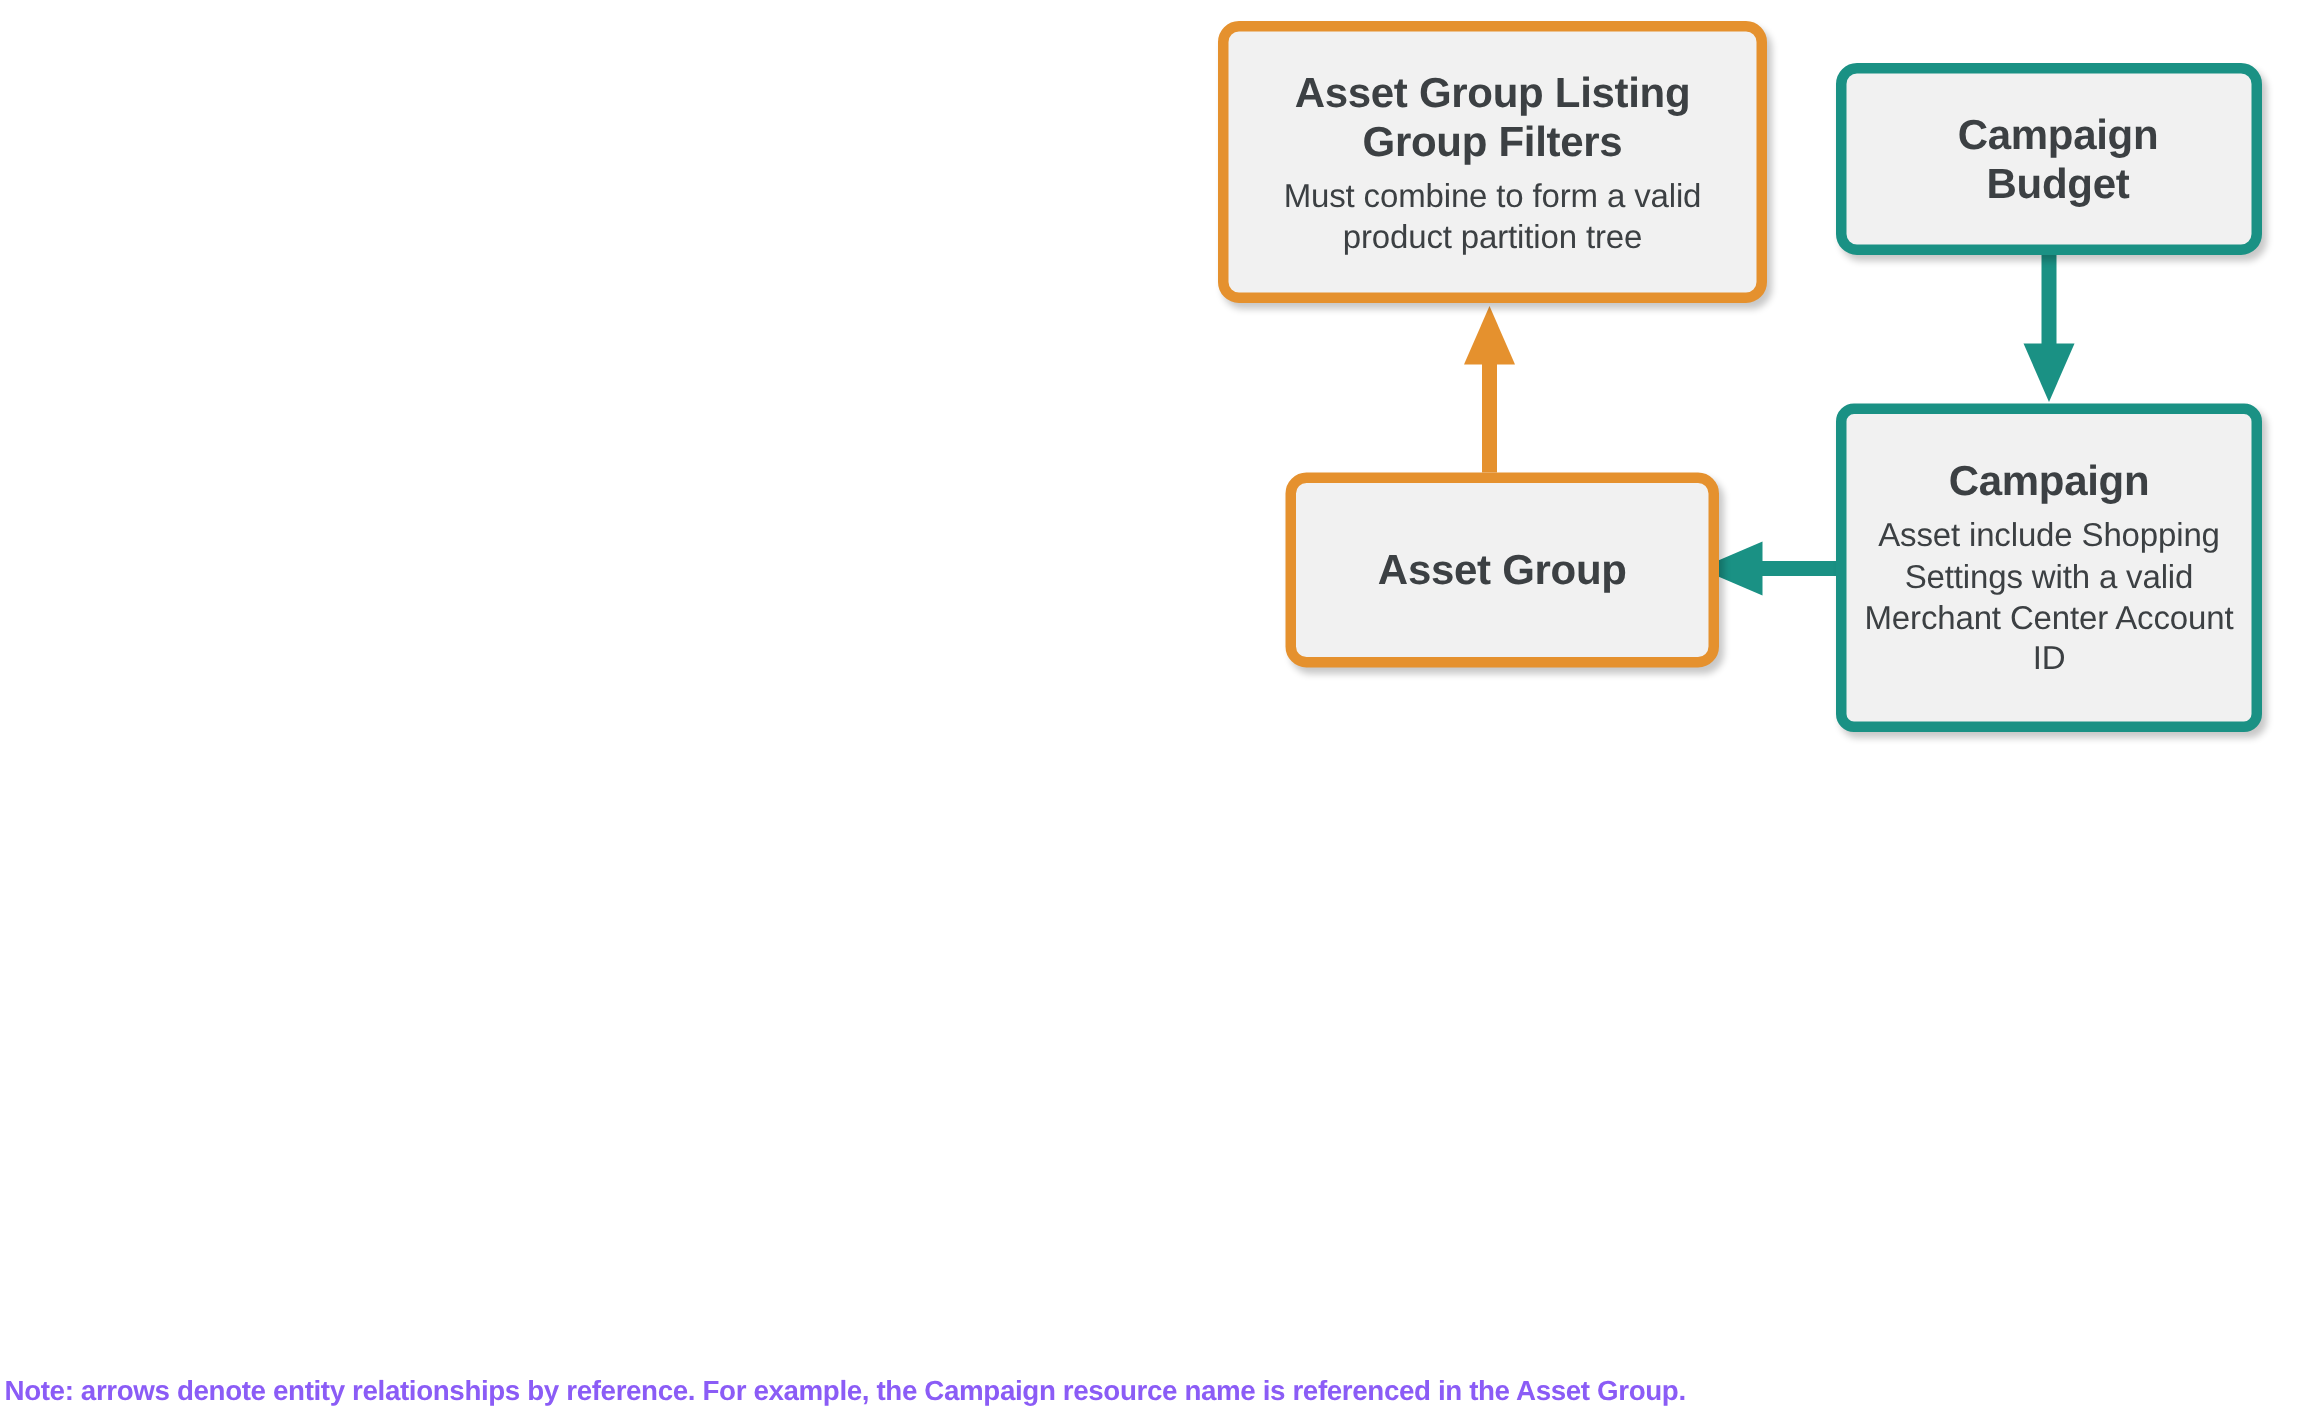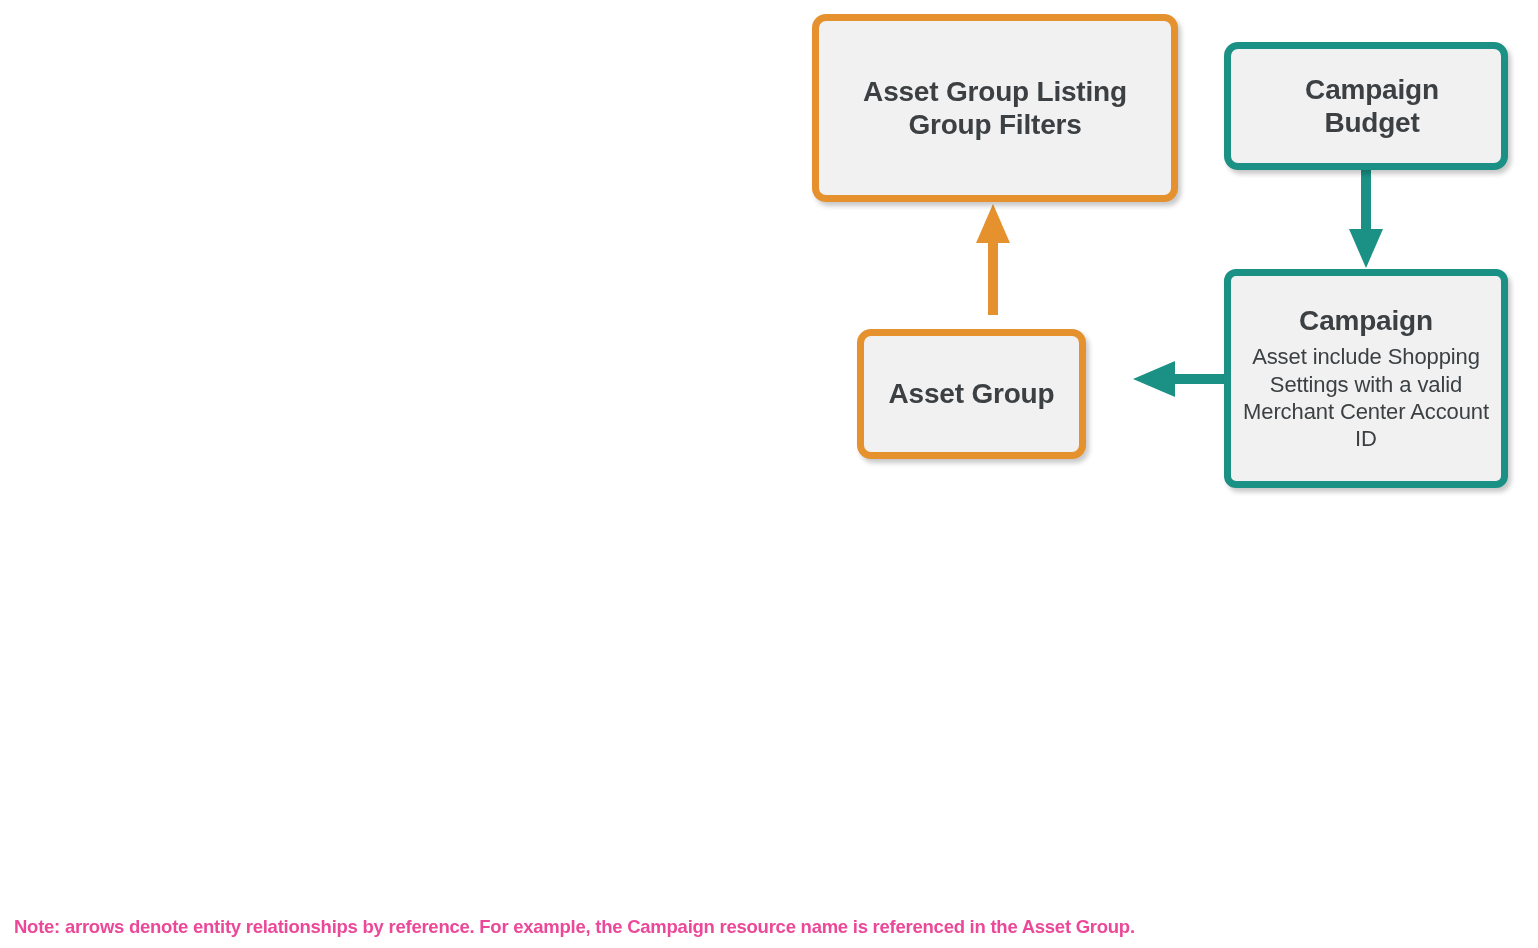--- a/index.html
+++ b/index.html
@@ -72,37 +72,37 @@
   
   #node-aglgf {
     left: 812px;  top: 14px;
     width: 366px; height: 188px;
   }
   #node-campaign-budget {
     left: 1224px; top: 42px;
     width: 284px; height: 128px; padding-left: 24px;
   }
   #node-asset-group {
-    left: 857px;  top: 329px;
-    width: 229px; height: 130px;
+    left: 857px;  top: 315px;
+    width: 289px; height: 130px;
   }
   #node-campaign {
     left: 1224px; top: 269px;
     width: 284px; height: 219px; border-radius: 12px;
   }
 
   
   #footer-note {
     position: absolute;
-    left: 14px;
+    left: 3px;
     top: 916px;
     width: 1510px;
     font-size: 18.5px;
     font-weight: bold;
-    color: #ec4899;
+    color: #8b5cf6;
     letter-spacing: -0.25px;
     white-space: nowrap;
   }
 </style>
 </head>
 <body>
 
 <div id="canvas">
 
   <svg id="connectors" viewBox="0 0 1538 948" width="1538" height="948" aria-hidden="true">
@@ -118,20 +118,21 @@
     </g>
 
     <g>
       <line x1="1224" y1="379" x2="1172" y2="379" stroke="#1a9184" stroke-width="10"></line>
       <polygon points="1133,379 1175,397 1175,361" fill="#1a9184"></polygon>
     </g>
   </svg>
 
   <div class="node orange" id="node-aglgf">
     <div class="node-title">Asset Group Listing Group Filters</div>
+    <div class="node-sub">Must combine to form a valid product partition tree</div>
   </div>
 
   <div class="node teal" id="node-campaign-budget">
     <div class="node-title">Campaign Budget</div>
   </div>
 
   <div class="node orange" id="node-asset-group">
     <div class="node-title">Asset Group</div>
   </div>
 

